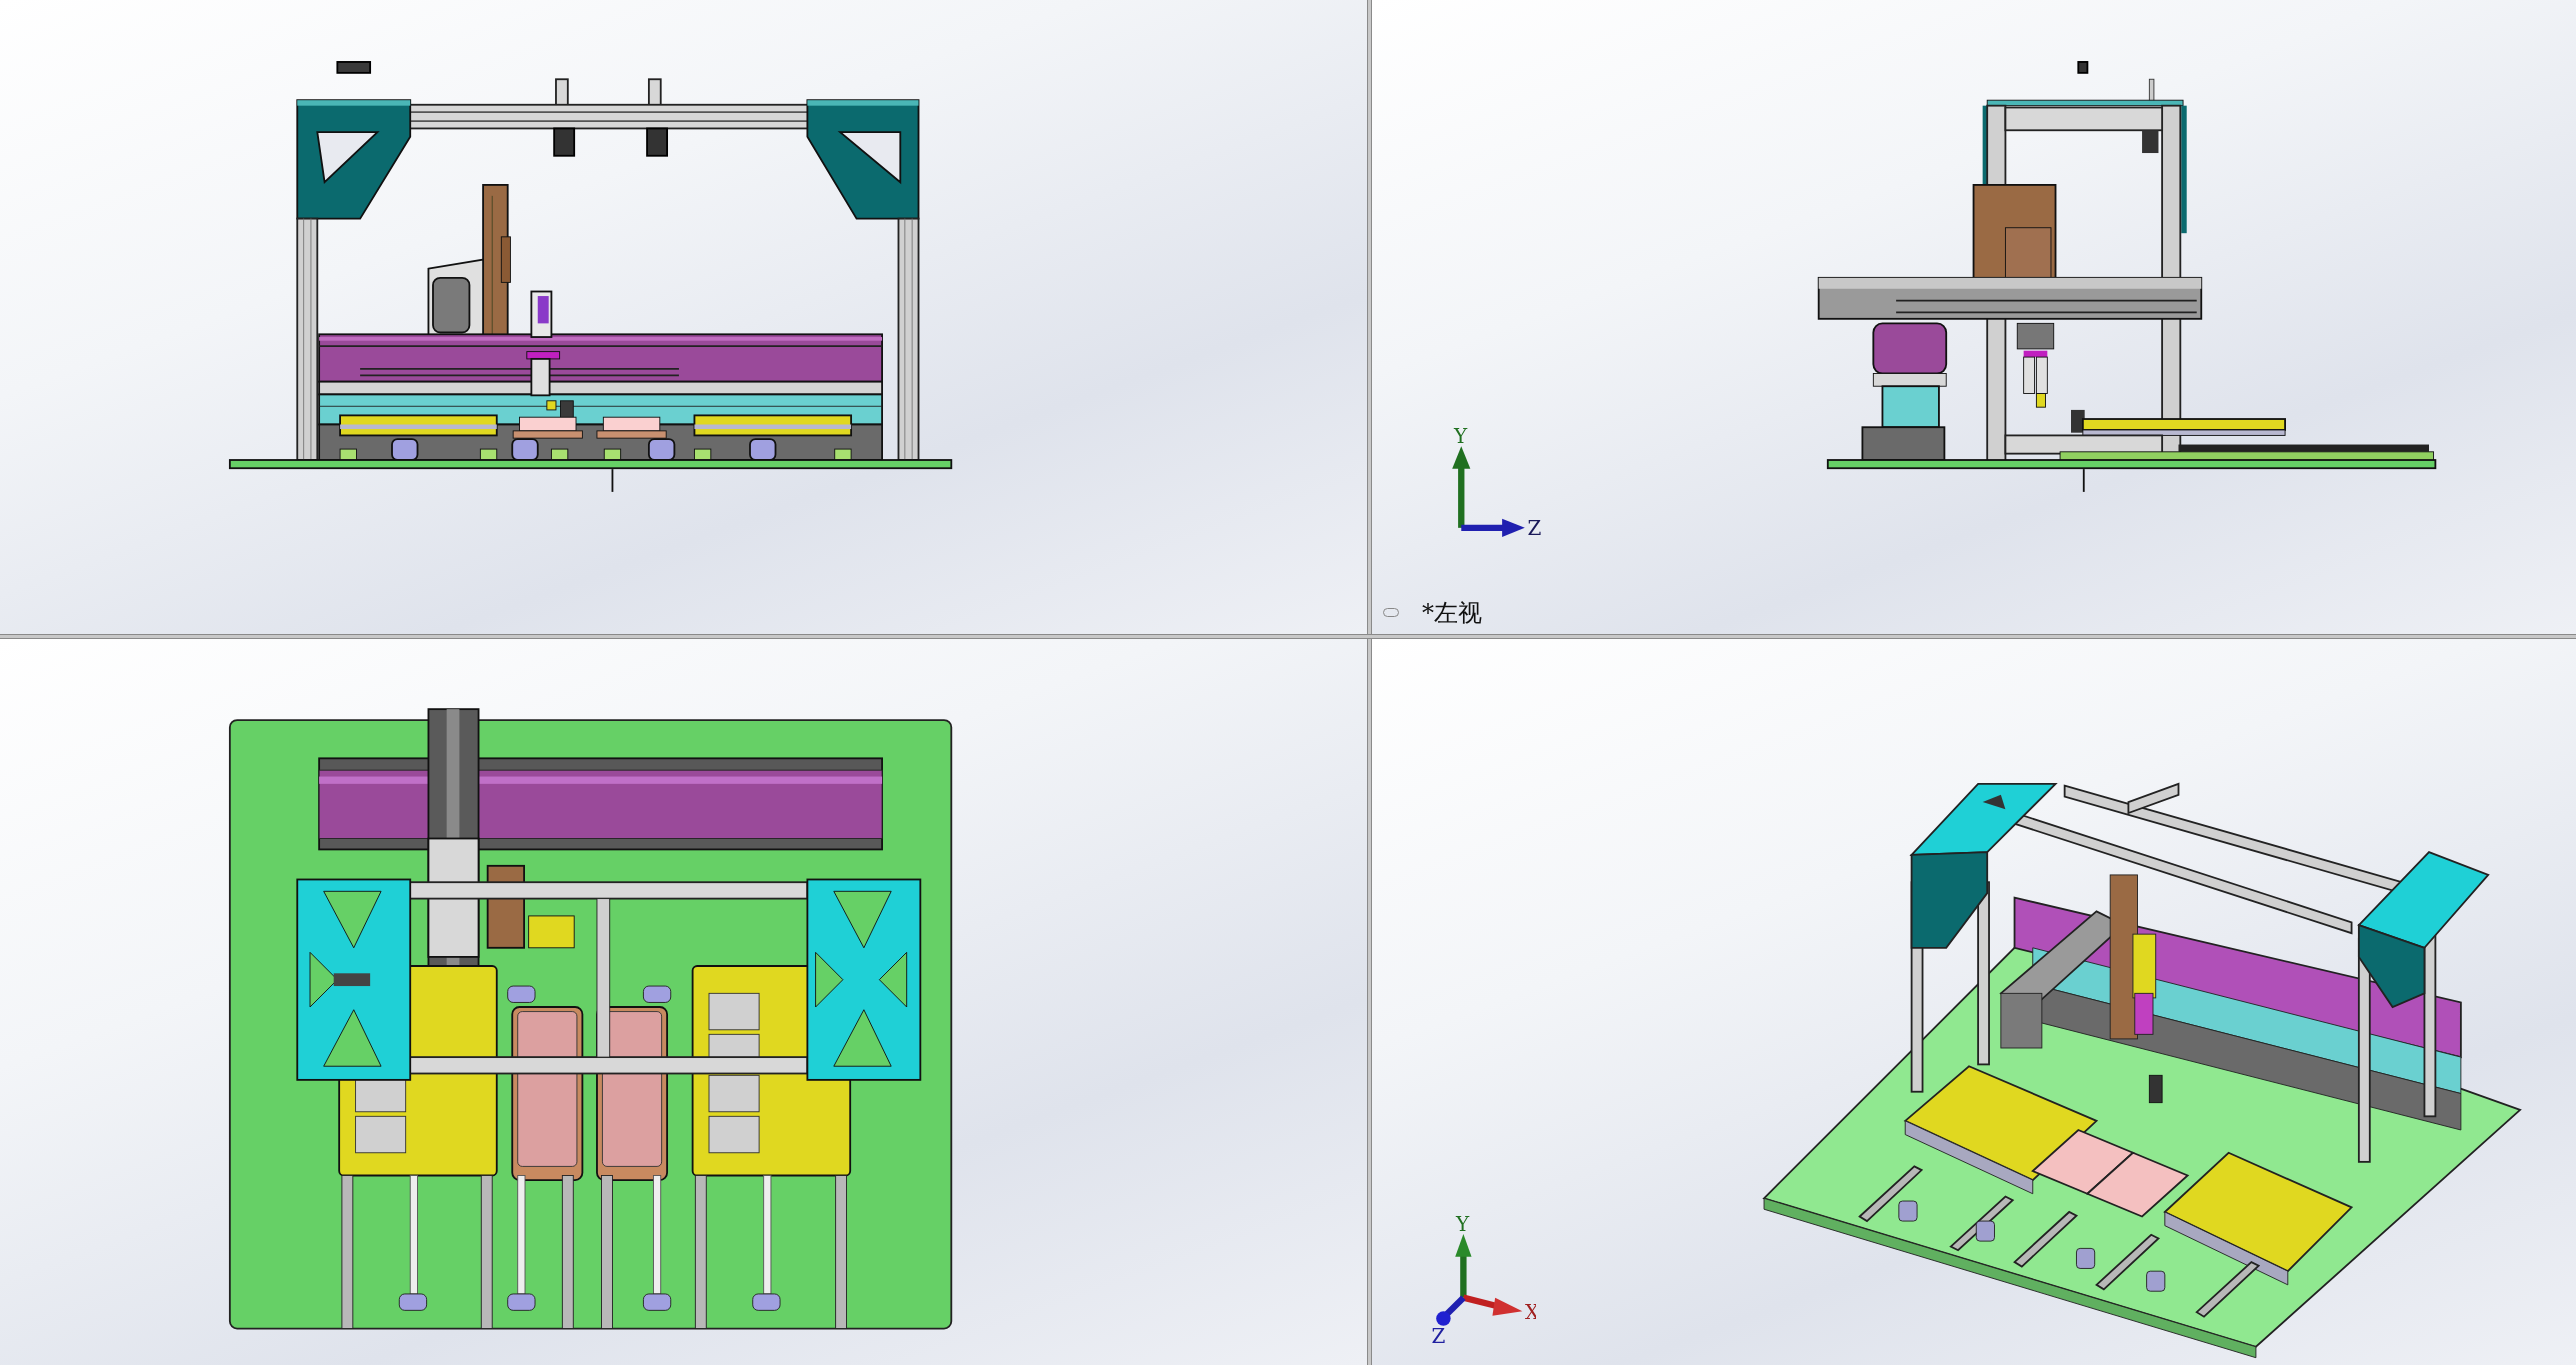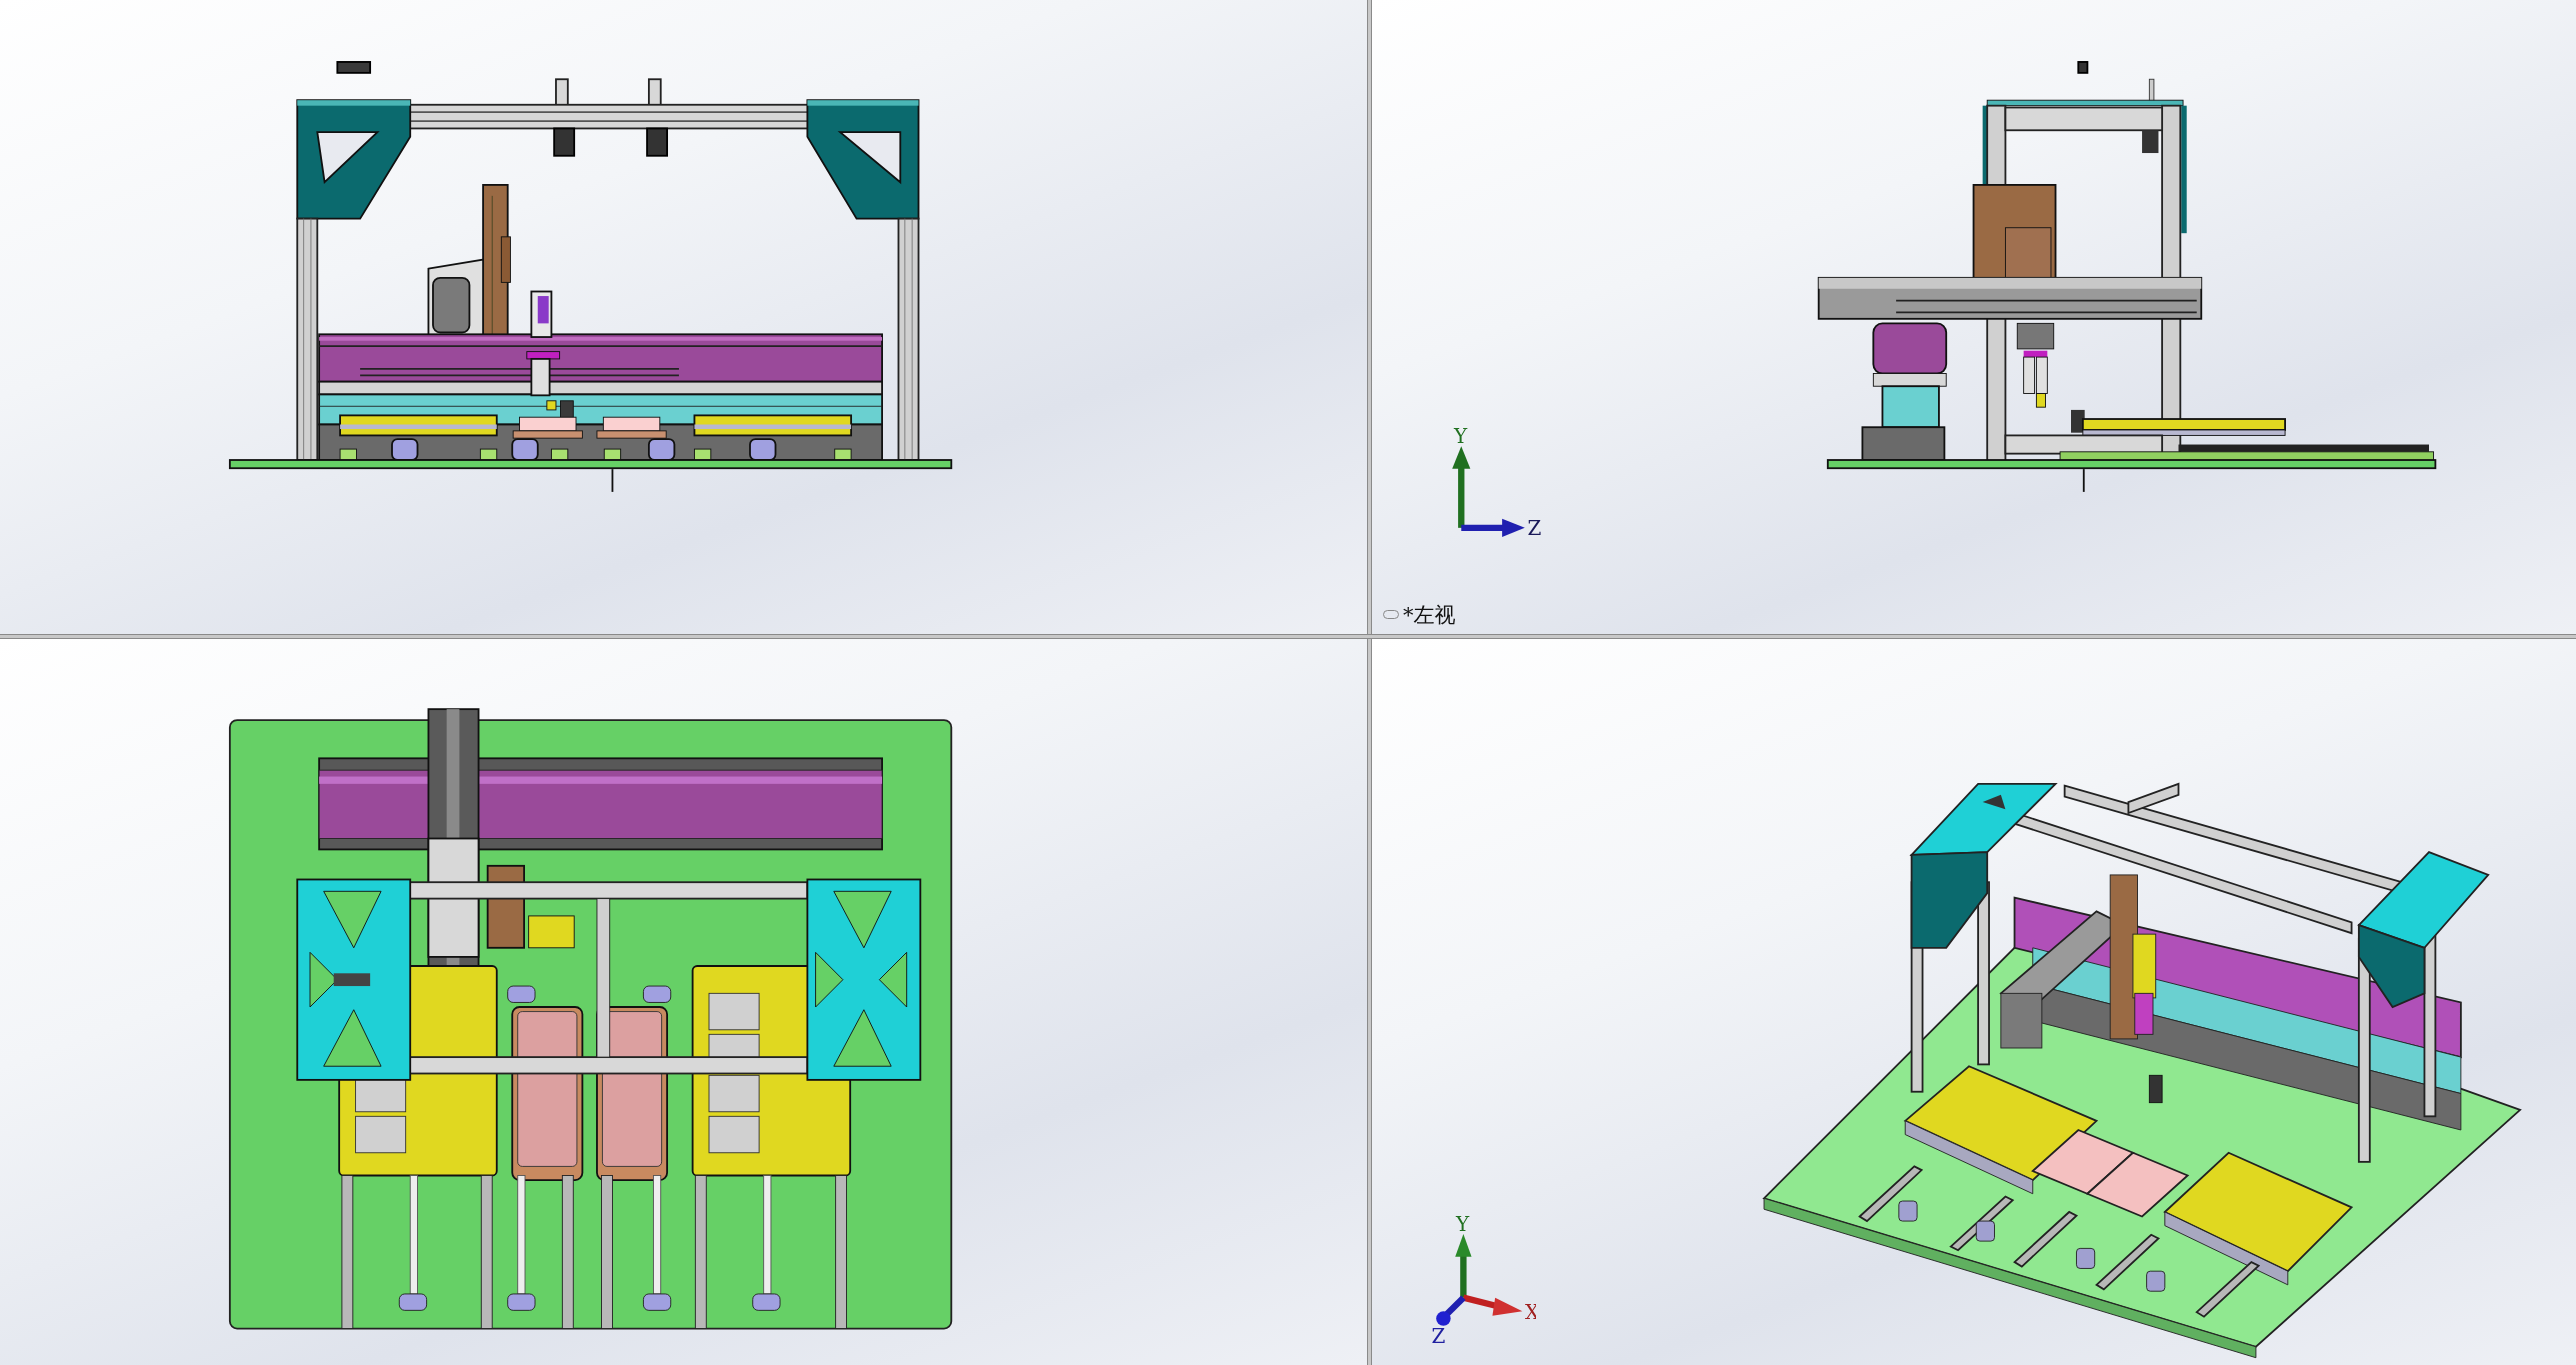--- a/index.html
+++ b/index.html
@@ -5,21 +5,21 @@
   html,body{margin:0;padding:0;}
   body{width:2576px;height:1365px;overflow:hidden;position:relative;font-family:"DejaVu Serif",serif;background:#fff;}
   .vp{position:absolute;overflow:hidden;background:linear-gradient(160deg,#ffffff 0%,#f3f5f8 35%,#dfe3ec 70%,#eef0f5 100%);}
   #vp-tl{left:0;top:0;width:1367px;height:634px;}
   #vp-tr{left:1372px;top:0;width:1204px;height:634px;}
   #vp-bl{left:0;top:639px;width:1367px;height:726px;}
   #vp-br{left:1372px;top:639px;width:1204px;height:726px;}
   .div-v{position:absolute;left:1367px;top:0;width:4.6px;height:1365px;background:#c8c8c8;border-left:0.9px solid #8a8a8a;border-right:0.9px solid #8a8a8a;box-sizing:border-box;}
   .div-h{position:absolute;left:0;top:634px;width:2576px;height:4.6px;background:#c8c8c8;border-top:0.9px solid #8a8a8a;border-bottom:0.9px solid #8a8a8a;box-sizing:border-box;}
   svg{position:absolute;left:0;top:0;}
-  .view-label{position:absolute;left:11px;bottom:5.5px;font-size:21px;color:#111;font-family:"DejaVu Serif",serif;display:flex;align-items:center;gap:0;}
+  .view-label{position:absolute;left:11px;bottom:5.5px;font-size:24px;color:#111;font-family:"DejaVu Serif",serif;display:flex;align-items:center;gap:19px;}
   .link-icon{display:inline-block;width:16.4px;height:8.2px;border:1.8px solid #888;border-radius:5.5px;box-sizing:border-box;margin-right:3.6px;}
   .triad{position:absolute;}
   .triad text{font-family:"DejaVu Serif",serif;font-size:22px;}
 </style>
 </head>
 <body>
 
 <div class="vp" id="vp-tl">
 <svg width="1367" height="634" viewBox="0 0 1500 696">
 

